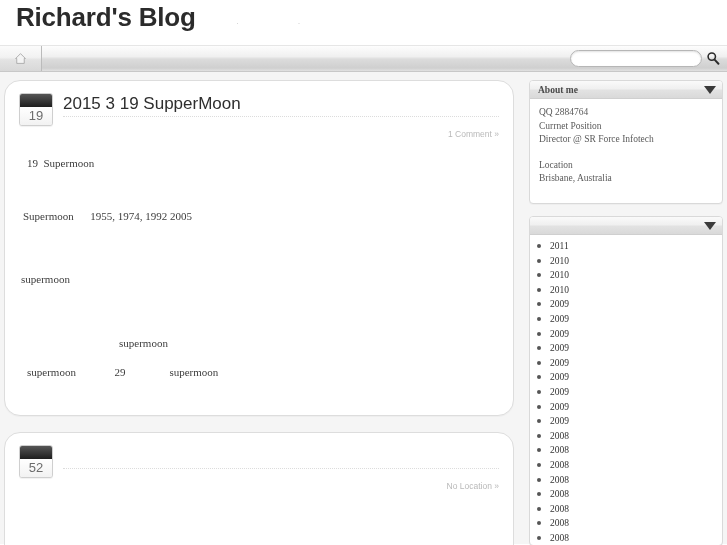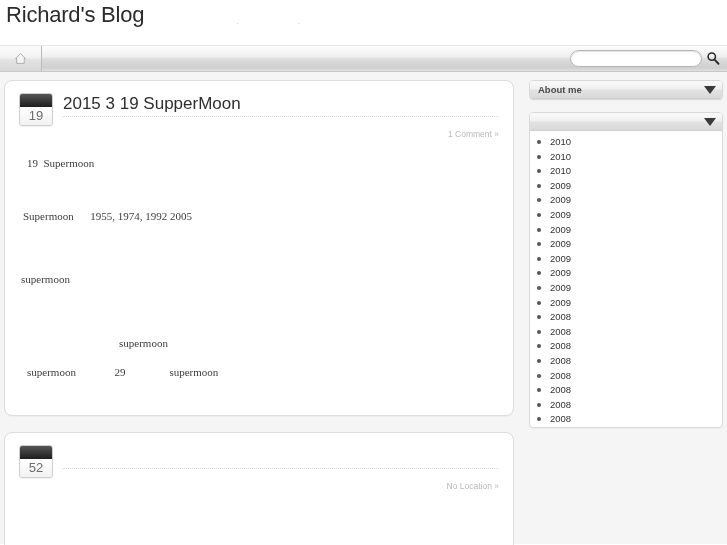--- a/index.html
+++ b/index.html
@@ -16,24 +16,24 @@
   }
 
   
   .site-header {
     height: 45px;
     background: #ffffff;
     position: relative;
   }
   .site-title {
     position: absolute;
-    left: 6px;
+    left: 16px;
     top: 2px;
-    font-size: 22px;
-    font-weight: normal;
+    font-size: 26px;
+    font-weight: bold;
     letter-spacing: -0.2px;
     color: #2b2b2b;
     font-family: "Liberation Sans", sans-serif;
     white-space: nowrap;
   }
   .site-subtitle {
     position: absolute;
     left: 236px;
     top: 18px;
     font-size: 9px;
@@ -122,21 +122,21 @@
     position: absolute;
     left: 529px;
     top: 8px;
     width: 194px;
   }
 
   
   .post {
     background: #ffffff;
     border: 1px solid #dddddd;
-    border-radius: 8px;
+    border-radius: 16px;
     box-shadow: 0 1px 1px rgba(0,0,0,0.03);
     margin-bottom: 16px;
     padding: 12px 14px 14px 14px;
     box-sizing: border-box;
     position: relative;
   }
   .post-1 { height: 336px; }
   .post-2 { height: 130px; }
 
   .post-head {
@@ -203,20 +203,21 @@
   .pl-5 { padding-left: 8px; }
 
   
   .widget {
     background: #ffffff;
     border: 1px solid #d9d9d9;
     border-radius: 4px;
     margin-bottom: 12px;
     overflow: hidden;
     box-shadow: 0 1px 1px rgba(0,0,0,0.03);
+    font-family: Liberation Serif, serif;
   }
   .widget-head {
     height: 18px;
     display: flex;
     align-items: center;
     justify-content: space-between;
     padding: 0 6px 0 8px;
     background: linear-gradient(to bottom, #fafafa 0%, #f0f0f0 45%, #e2e2e2 55%, #d9d9d9 100%);
     border-bottom: 1px solid #cfcfcf;
     box-sizing: border-box;
@@ -331,28 +332,37 @@
 
   </div>
 
   <div class="sidebar">
 
     <div class="widget">
       <div class="widget-head">
         <span class="widget-title">About me</span>
         <span class="tri"></span>
       </div>
+      <div class="widget-body about-body">
+        <div class="about-line">QQ 2884764</div>
+        <div class="about-line">Currnet Position</div>
+        <div class="about-line">Director @ SR Force Infotech</div>
+        <div class="about-gap"></div>
+        <div class="about-line">Location</div>
+        <div class="about-line">Brisbane, Australia</div>
+      </div>
     </div>
 
     <div class="widget">
       <div class="widget-head">
         <span class="widget-title"></span>
         <span class="tri"></span>
       </div>
       <ul class="arch-list">
+        <li>2011</li>
         <li>2010</li>
         <li>2010</li>
         <li>2010</li>
         <li>2009</li>
         <li>2009</li>
         <li>2009</li>
         <li>2009</li>
         <li>2009</li>
         <li>2009</li>
         <li>2009</li>

